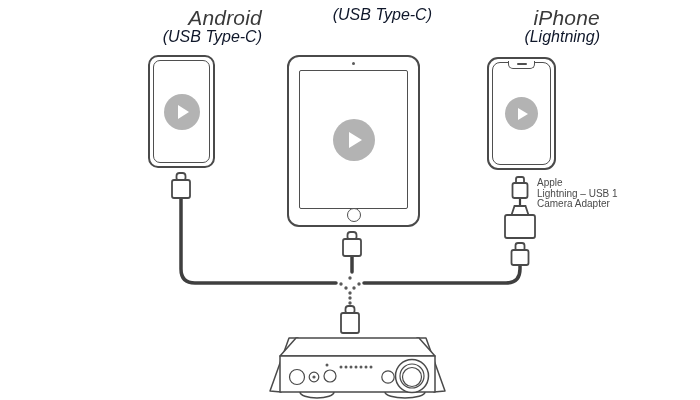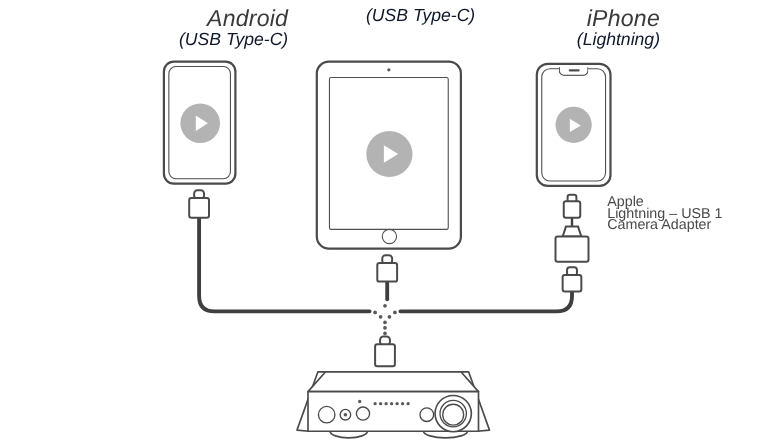--- a/index.html
+++ b/index.html
@@ -45,21 +45,21 @@
   
   #wiring{position:absolute;left:0;top:0;width:700px;height:400px;}
   .cable{fill:none;stroke:#3f3f3f;stroke-width:3.5;stroke-linecap:round;}
   .cable-thin{fill:none;stroke:#3f3f3f;stroke-width:2.2;stroke-linecap:round;}
   .plug{fill:#ffffff;stroke:#4a4a4a;stroke-width:1.8;}
   .dot{fill:#5a5a5a;}
   .amp-line{fill:#ffffff;stroke:#4a4a4a;stroke-width:1.5;stroke-linejoin:round;}
   .amp-thin{fill:none;stroke:#4a4a4a;stroke-width:1.2;}
 
   
-  #adapter-note{position:absolute;left:552px;top:178px;font-size:13px;line-height:10.5px;color:#4a4a4a;}
+  #adapter-note{position:absolute;left:537px;top:178px;font-size:10px;line-height:10.5px;color:#4a4a4a;}
   #adapter-note span{display:block;}
 </style>
 </head>
 <body>
 
 <div id="canvas">
 
   <div class="dev-label" id="label-android">
     <span class="name">Android</span>
     <span class="port">(USB Type-C)</span>

